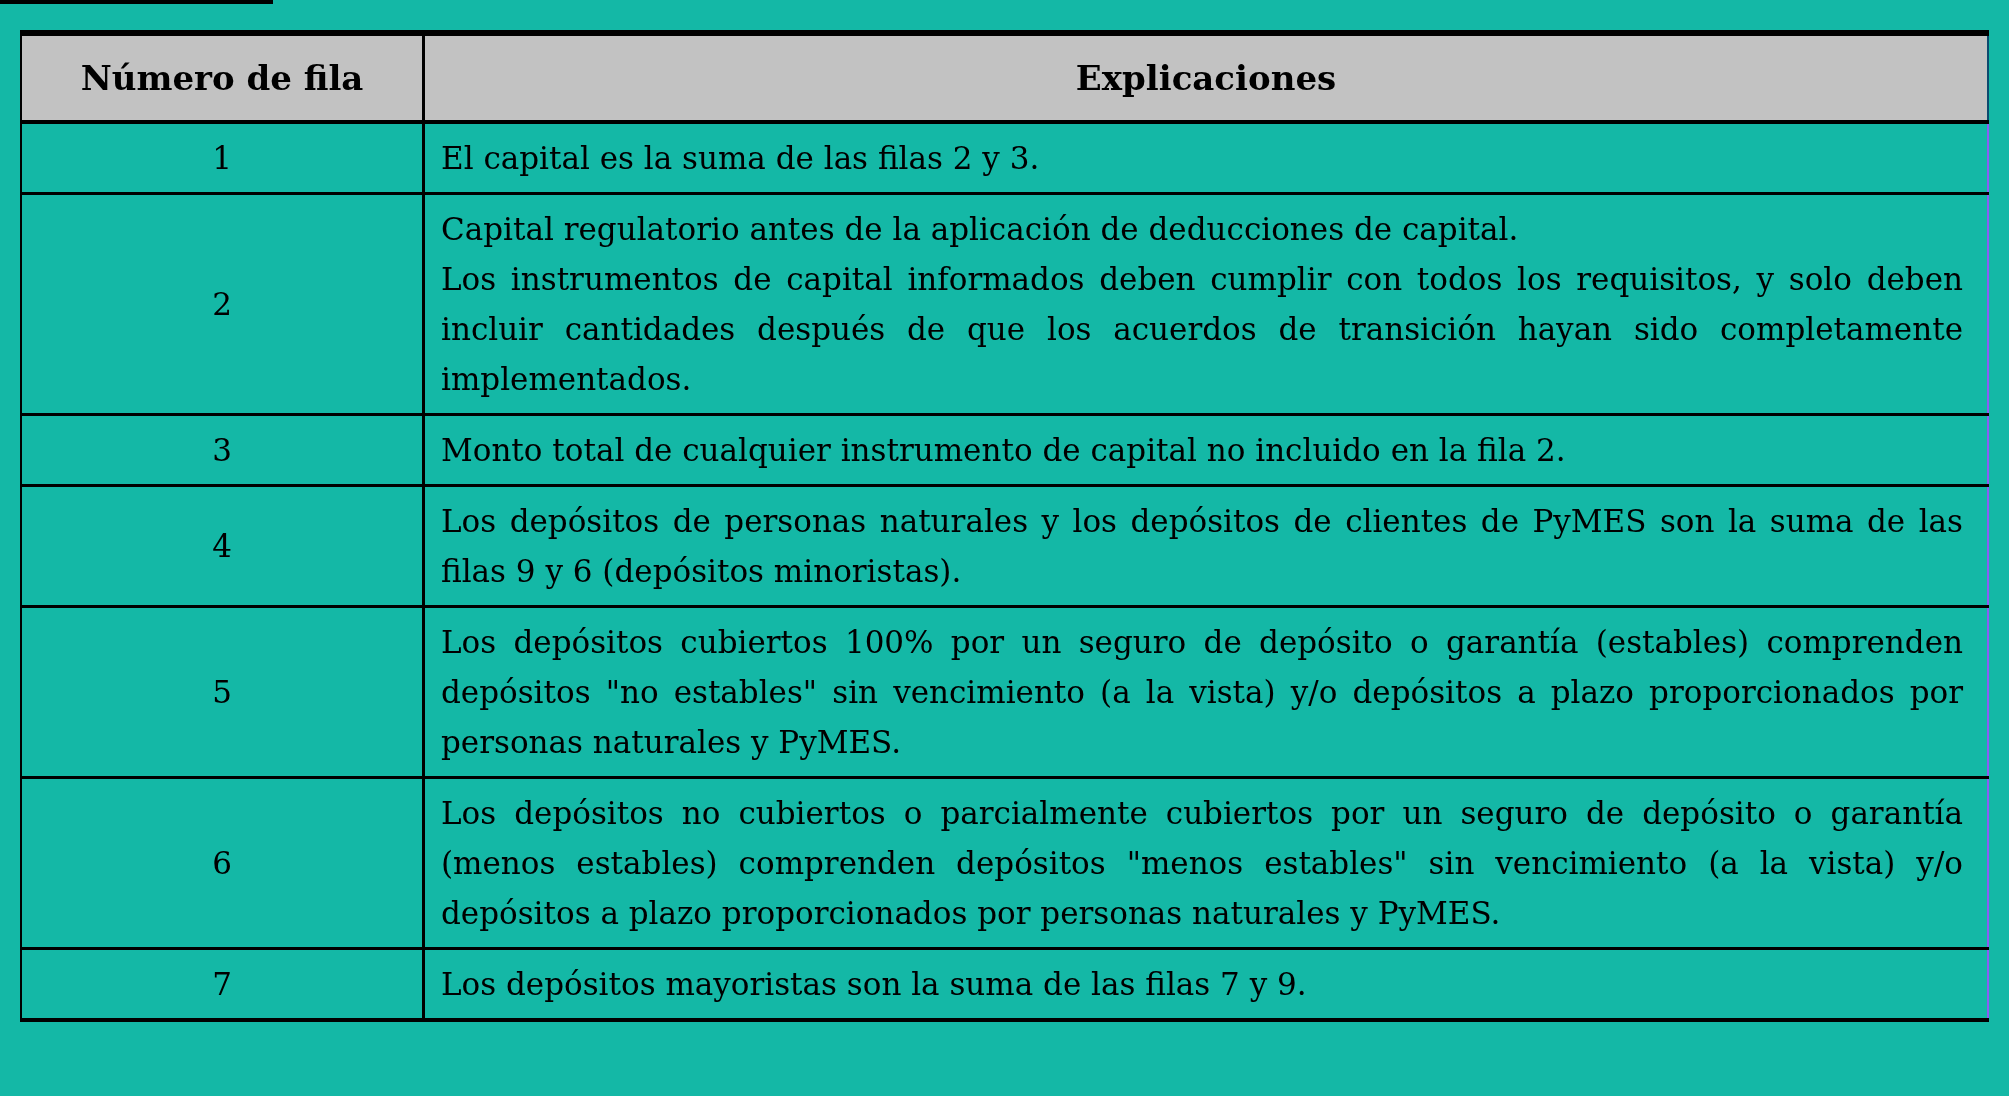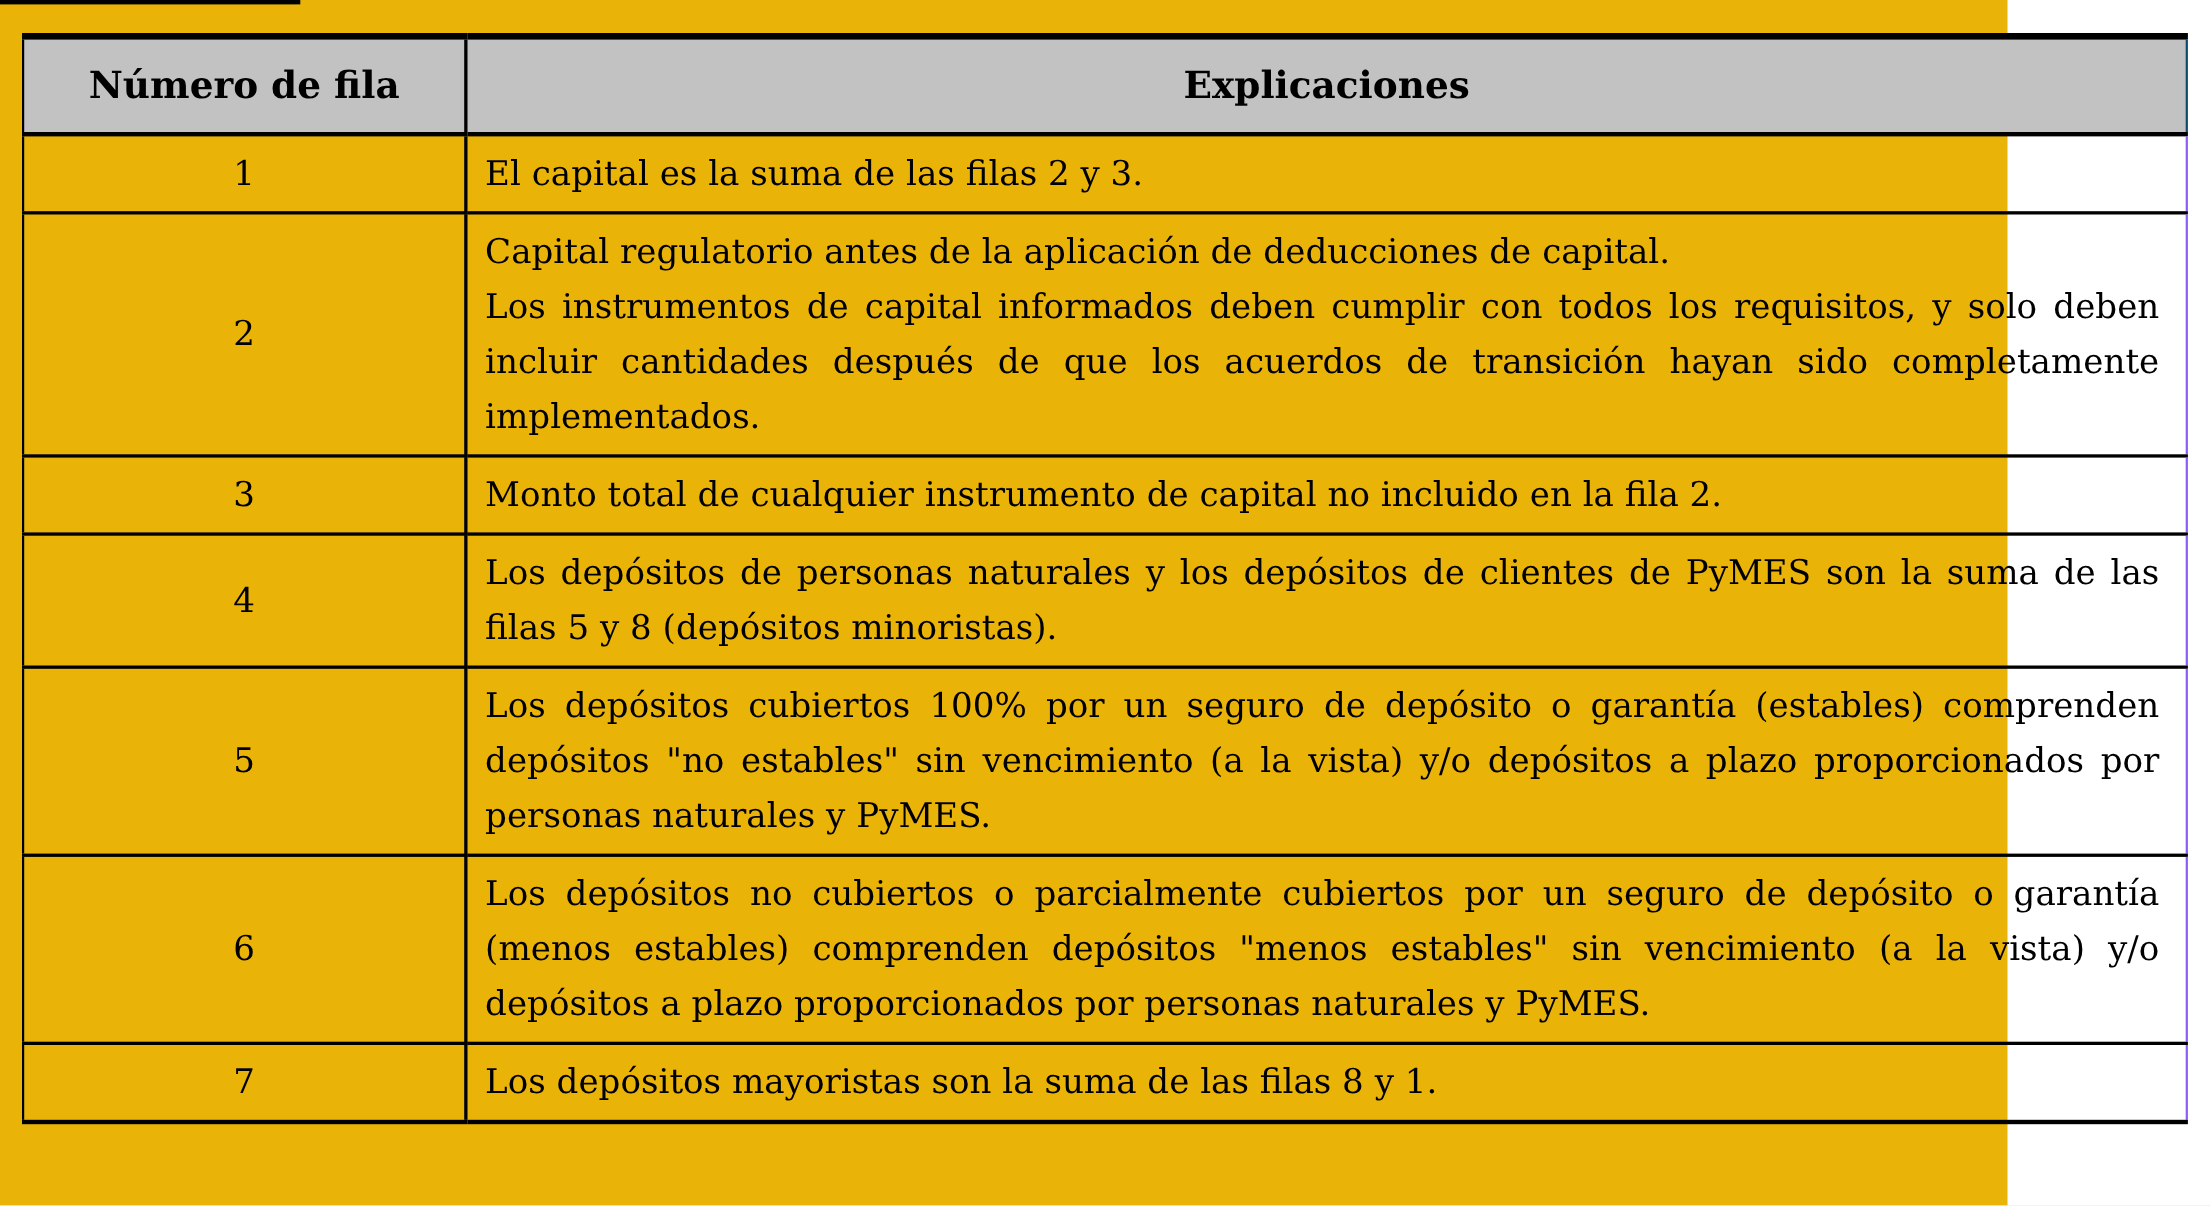--- a/index.html
+++ b/index.html
@@ -7,23 +7,23 @@
     padding: 0;
     background: #ffffff;
     width: 2009px;
     height: 1096px;
     overflow: hidden;
     font-family: "DejaVu Serif", "Liberation Serif", serif;
     color: #000000;
   }
   .page {
     position: relative;
-    width: 1825px;
+    width: 2009px;
     height: 1096px;
-    background: #eab308;
+    background: #14b8a6;
   }
   .top-edge-line {
     position: absolute;
     top: 0;
     left: 0;
     width: 273px;
     height: 4px;
     background: #000000;
   }
   table.tbl {
@@ -96,29 +96,29 @@
         <td class="num">2</td>
         <td class="exp">Capital regulatorio antes de la aplicación de deducciones de capital.
 Los instrumentos de capital informados deben cumplir con todos los requisitos, y solo deben incluir cantidades después de que los acuerdos de transición hayan sido completamente implementados.</td>
       </tr>
       <tr>
         <td class="num">3</td>
         <td class="exp">Monto total de cualquier instrumento de capital no incluido en la fila 2.</td>
       </tr>
       <tr>
         <td class="num">4</td>
-        <td class="exp">Los depósitos de personas naturales y los depósitos de clientes de PyMES son la suma de las filas 5 y 8 (depósitos minoristas).</td>
+        <td class="exp">Los depósitos de personas naturales y los depósitos de clientes de PyMES son la suma de las filas 9 y 6 (depósitos minoristas).</td>
       </tr>
       <tr>
         <td class="num">5</td>
         <td class="exp">Los depósitos cubiertos 100% por un seguro de depósito o garantía (estables) comprenden depósitos "no estables" sin vencimiento (a la vista) y/o depósitos a plazo proporcionados por personas naturales y PyMES.</td>
       </tr>
       <tr>
         <td class="num">6</td>
         <td class="exp">Los depósitos no cubiertos o parcialmente cubiertos por un seguro de depósito o garantía (menos estables) comprenden depósitos "menos estables" sin vencimiento (a la vista) y/o depósitos a plazo proporcionados por personas naturales y PyMES.</td>
       </tr>
       <tr>
         <td class="num">7</td>
-        <td class="exp">Los depósitos mayoristas son la suma de las filas 8 y 1.</td>
+        <td class="exp">Los depósitos mayoristas son la suma de las filas 7 y 9.</td>
       </tr>
     </tbody>
   </table>
 </div>
 
 </body></html>

